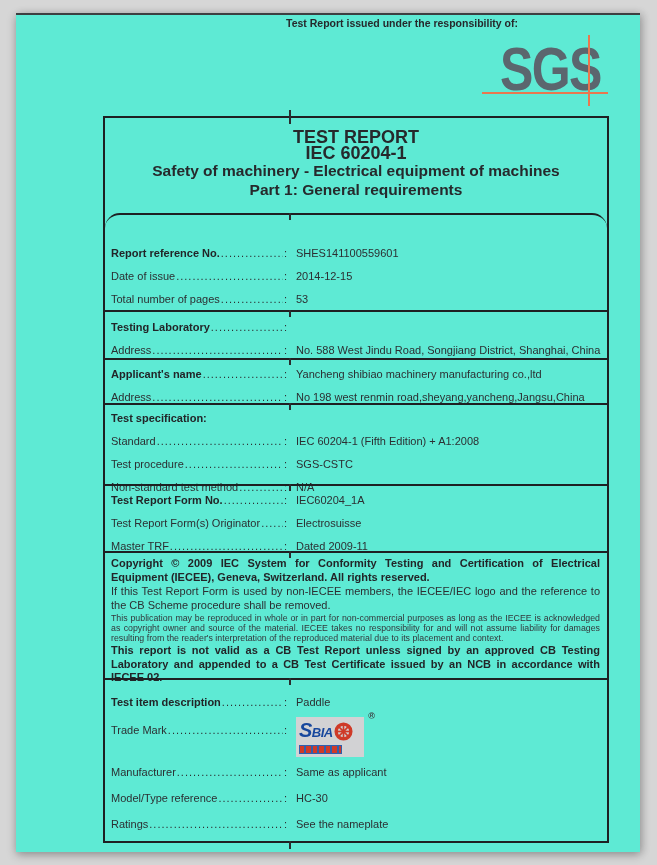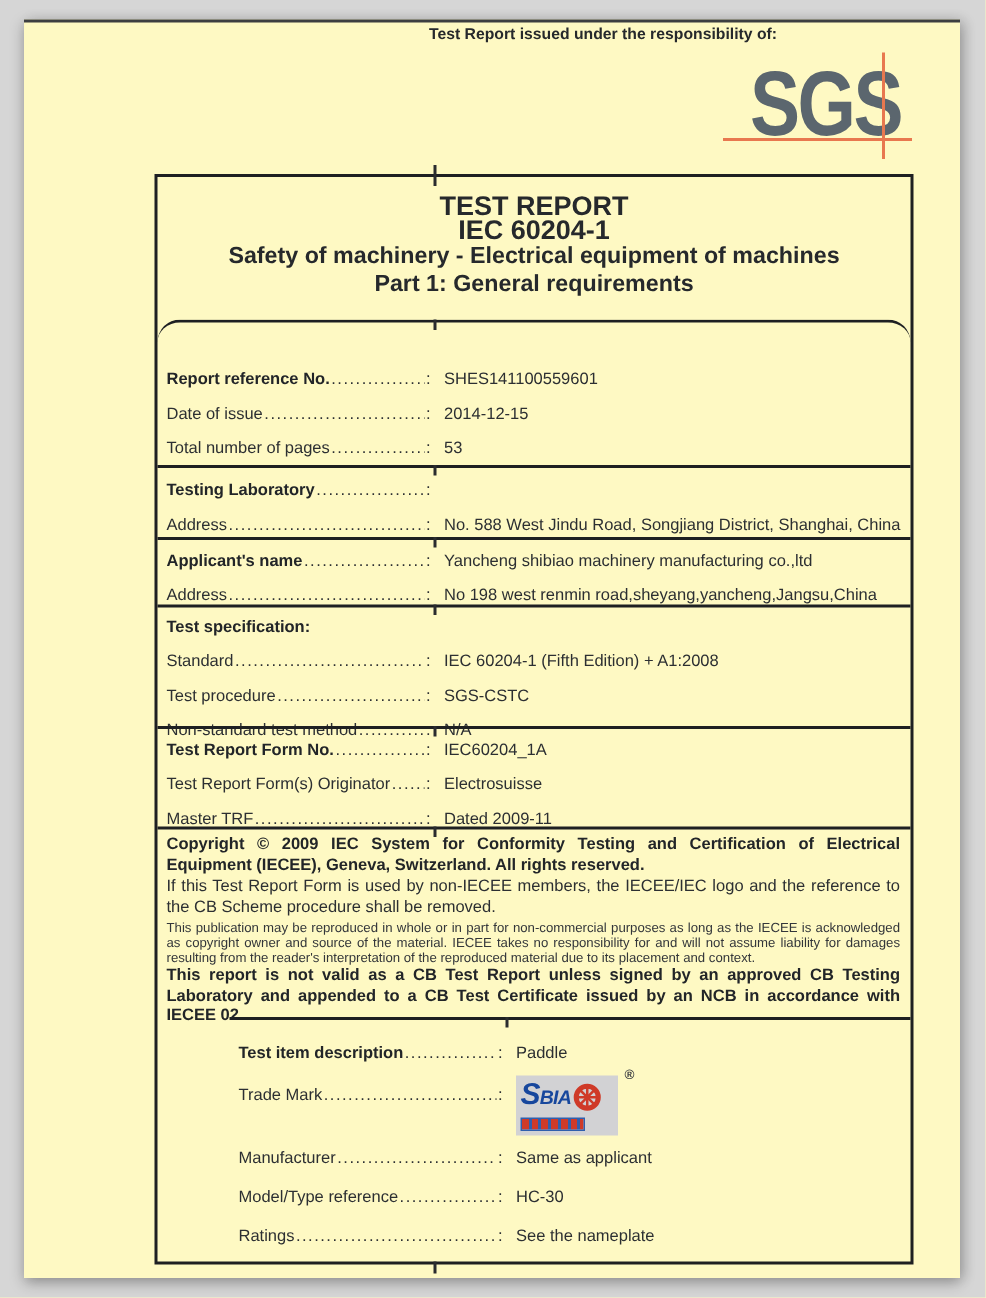--- a/index.html
+++ b/index.html
@@ -9,21 +9,21 @@
     font-family:"Liberation Sans","DejaVu Sans",sans-serif;
     color:#2c2f32;
     overflow:hidden;
     position:relative;
   }
   *{box-sizing:border-box;}
 
   .page{
     position:absolute;left:16px;top:13px;
     width:624px;height:839px;
-    background:#fef9c3;
+    background:#5eead4;
     box-shadow:0 3px 9px rgba(0,0,0,.28), 3px 0 8px rgba(0,0,0,.12);
   }
   .page-topline{
     position:absolute;left:0;top:0;width:100%;height:2px;
     background:#3d3f41;
   }
   .header-note{
     position:absolute;left:270px;top:4px;
     font-size:10.5px;font-weight:bold;color:#26292c;
     white-space:nowrap;
@@ -68,21 +68,21 @@
   }
   .section::before{
     content:"";position:absolute;left:184px;top:-2px;width:2px;height:7px;background:#2a2c2e;
   }
   .sec-0{height:97px;padding-top:27px;border-radius:15px;}
   .sec-1{height:48px;padding-top:4px;}
   .sec-2{height:45px;padding-top:3px;}
   .sec-3{height:81px;padding-top:2px;}
   .sec-4{height:67px;padding-top:3px;}
   .sec-5{height:127px;padding:4px 7px 0 6px;}
-  .sec-last{flex:1;padding-top:7px;margin-left:48px;}
+  .sec-last{flex:1;padding-top:7px;}
 
   .row{
     display:flex;align-items:baseline;
     padding:0 8px 0 6px;
     font-size:11px;line-height:23px;color:#2c2f32;
   }
   .sec-last .row{margin-top:4px;line-height:22px;}
   .cell-label{width:176px;display:flex;align-items:baseline;min-width:176px;}
   .cell-label.bold .lbl{font-weight:bold;color:#222528;}
   .lbl{white-space:nowrap;}

